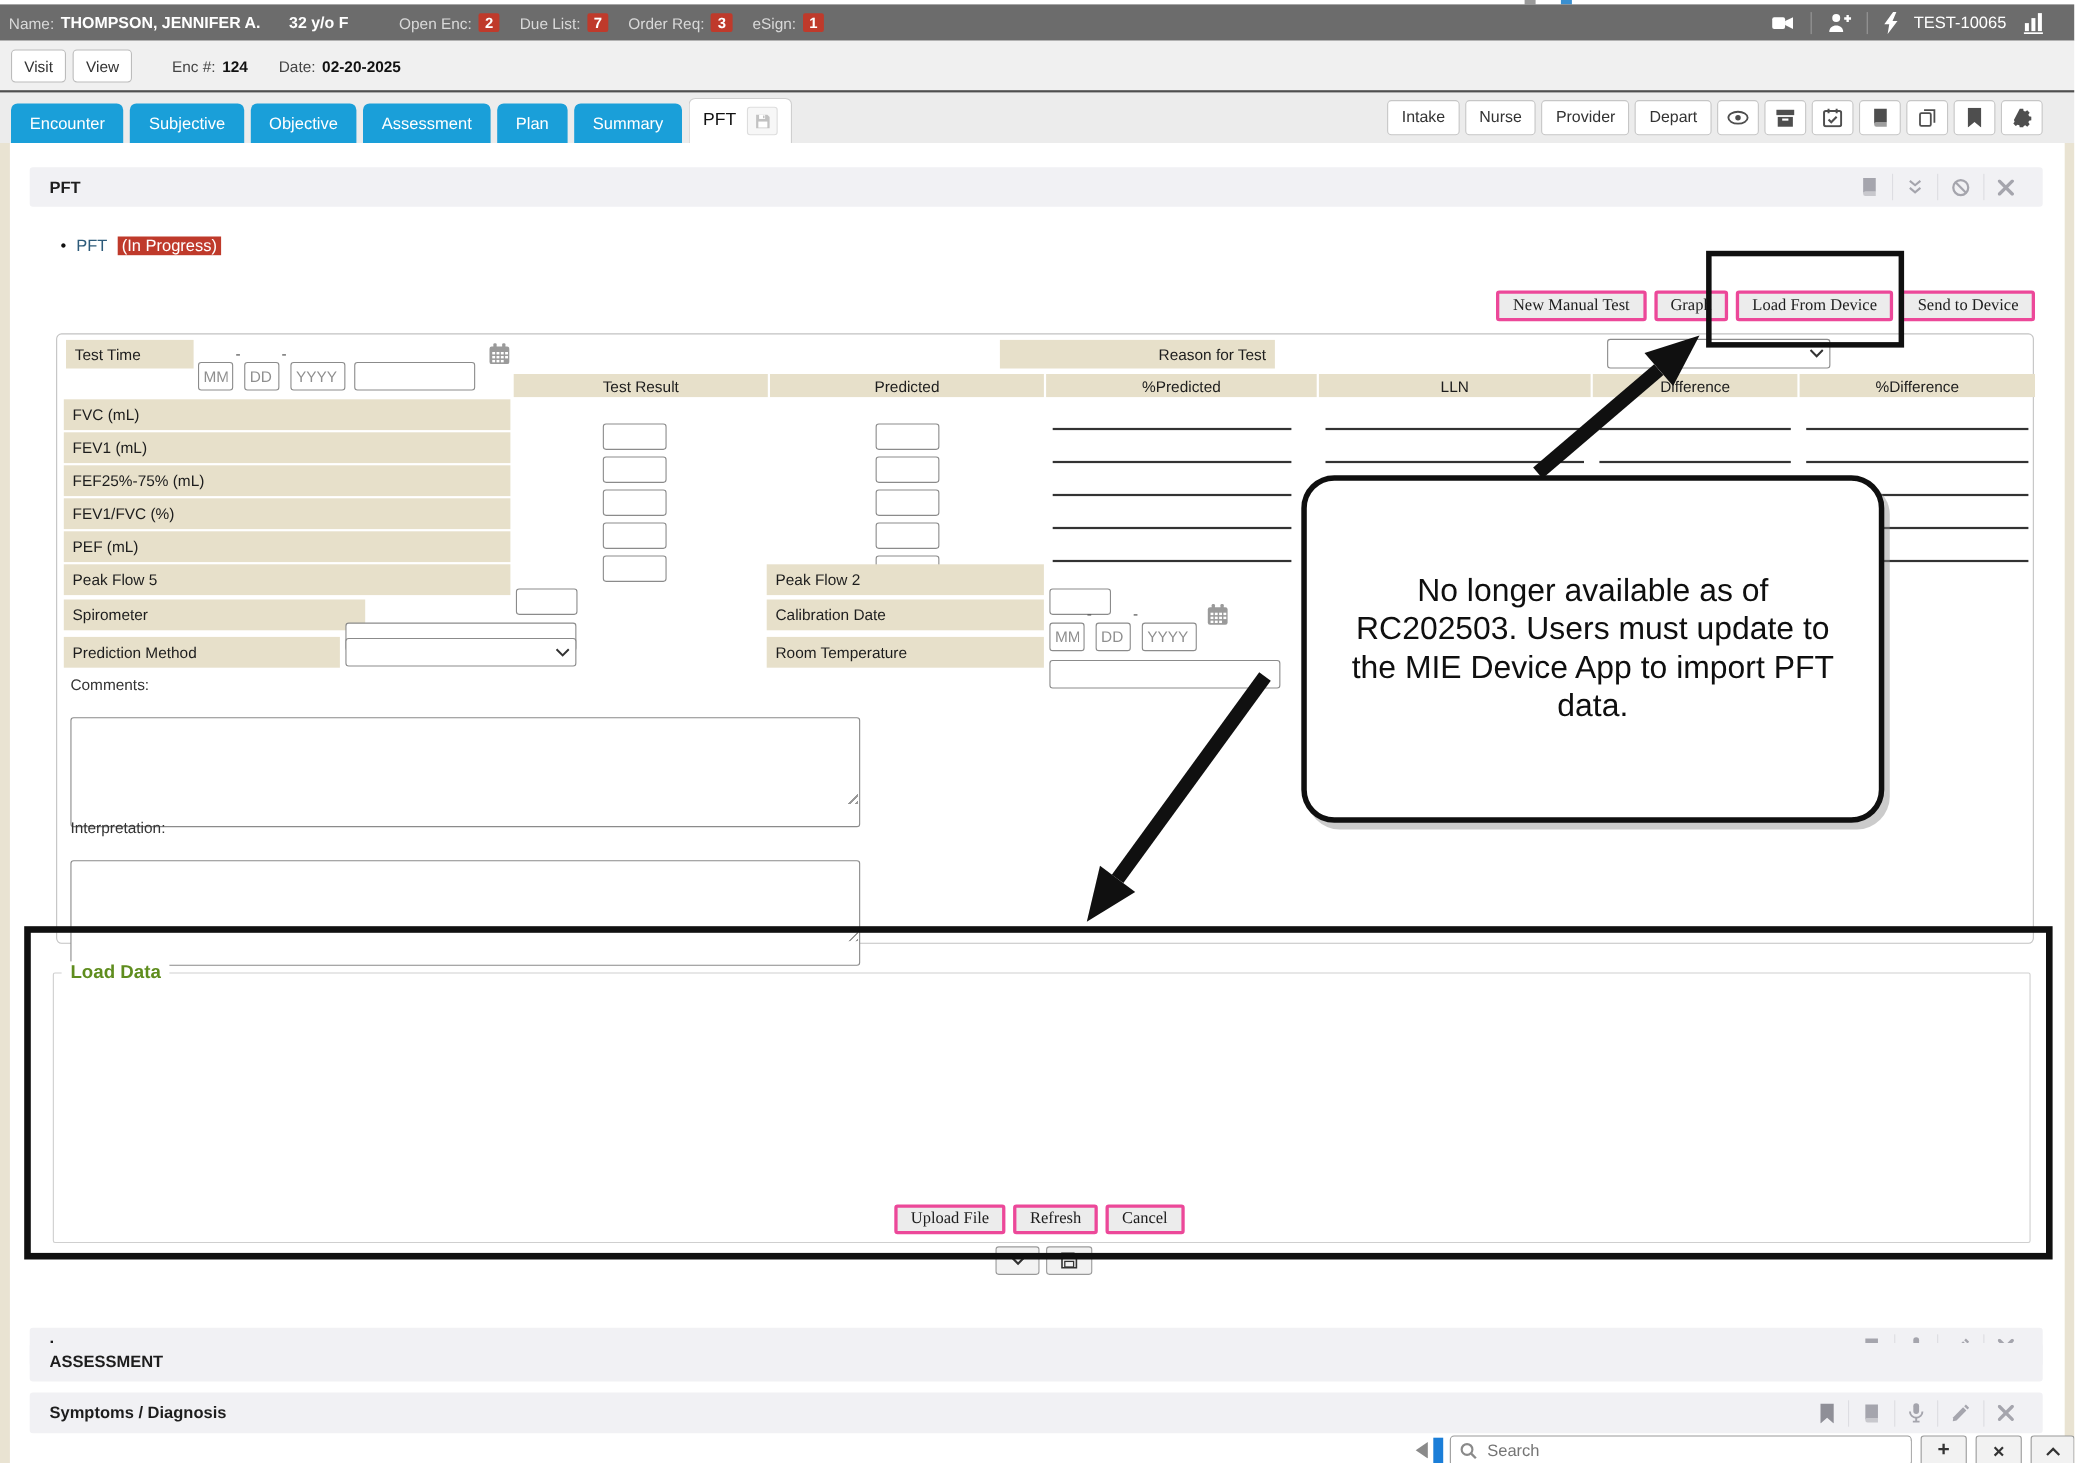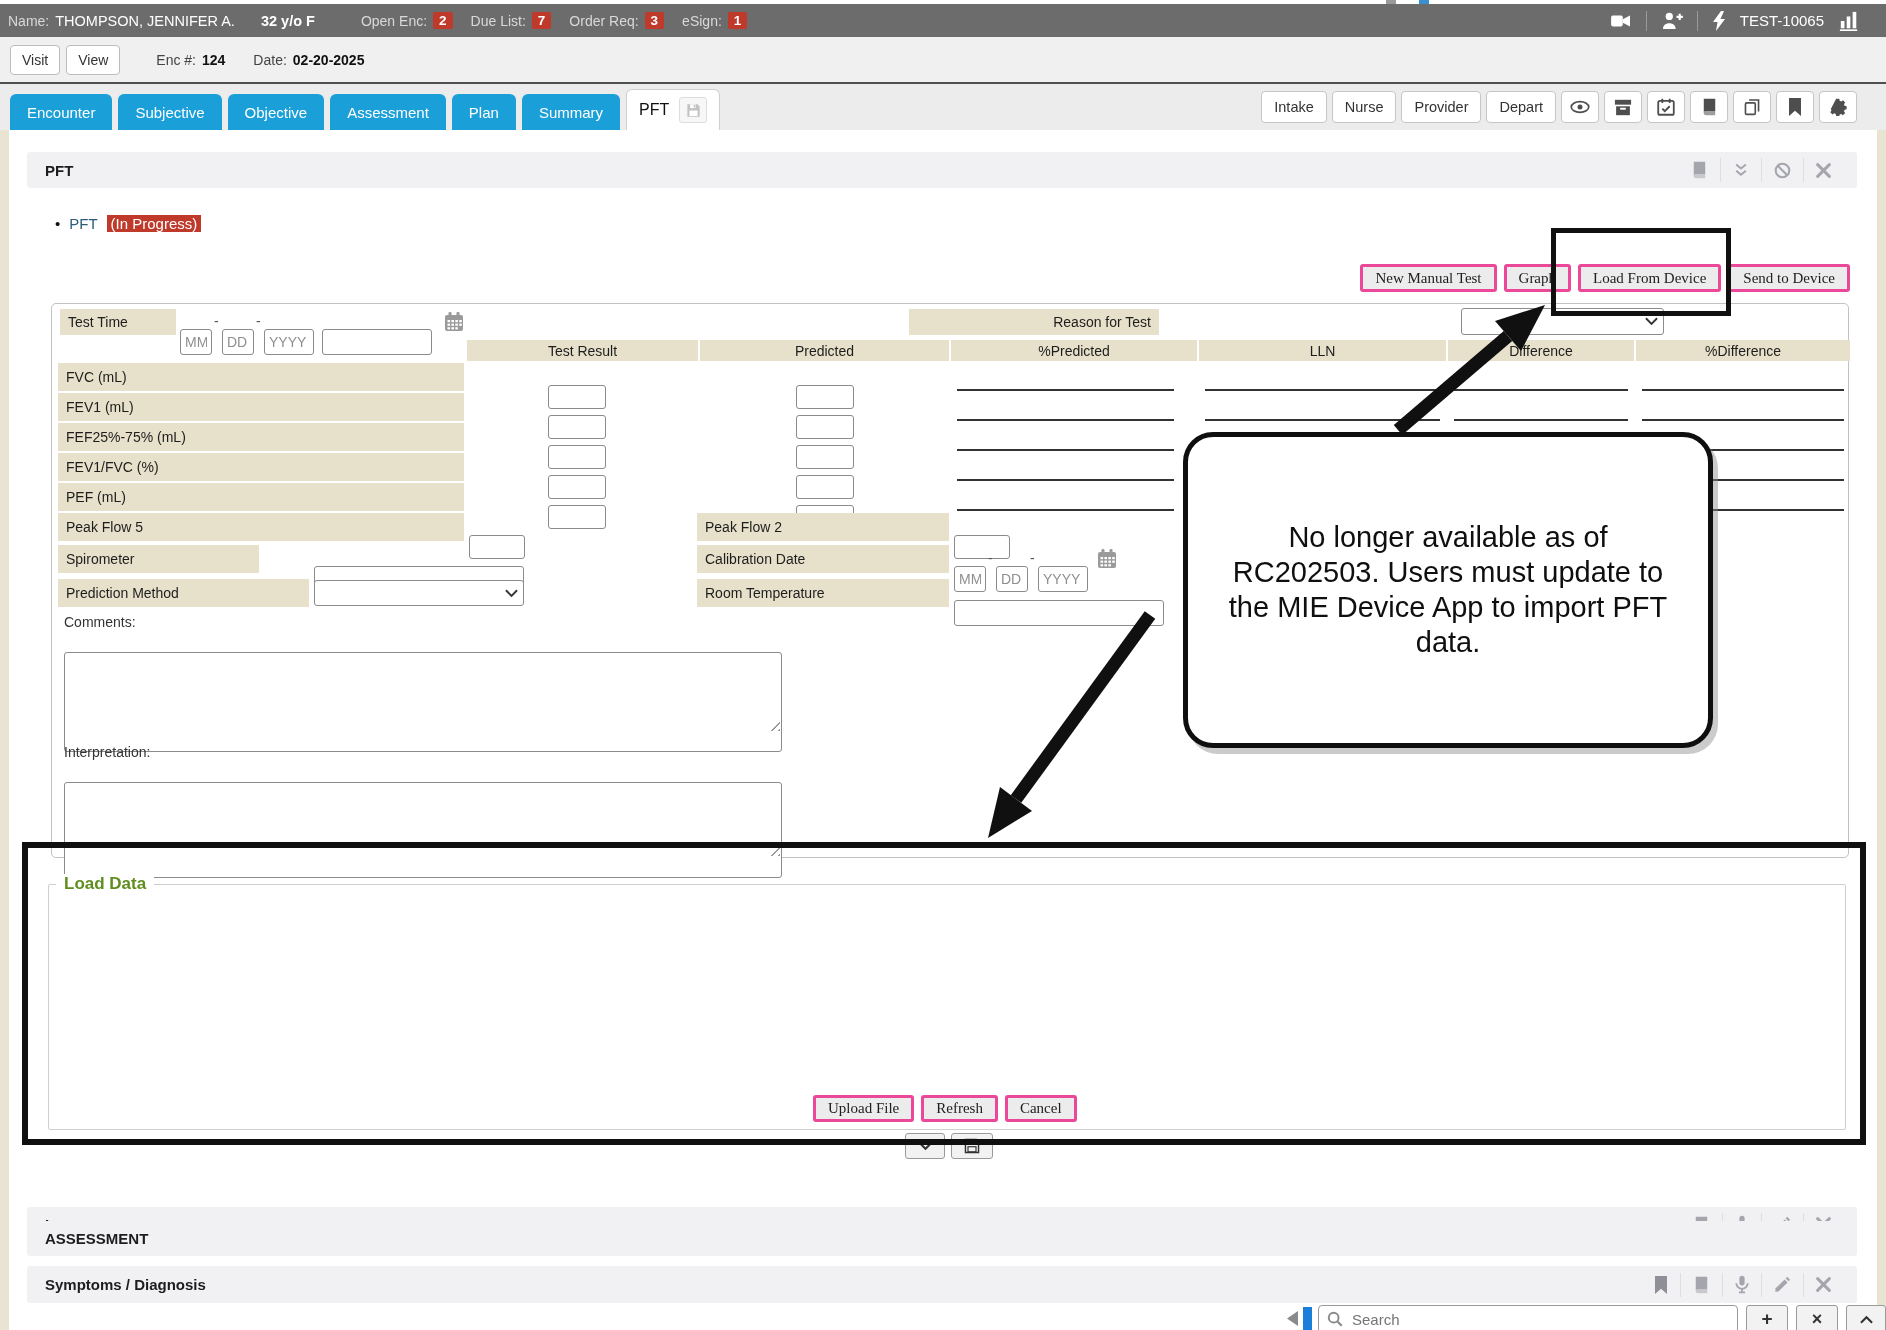--- a/index.html
+++ b/index.html
@@ -3,21 +3,21 @@
 <meta charset="utf-8">
 <style>
   html,body{margin:0;padding:0;background:#fff;}
   body{font-family:"Liberation Sans",sans-serif;color:#222;}
   #page{position:relative;width:1886px;height:1330px;overflow:hidden;background:#fff;}
   .abs{position:absolute;box-sizing:border-box;}
   
   .browser-strip{left:0;top:0;width:1886px;height:4px;background:#fff;}
   .topbar{left:0;top:4px;width:1886px;height:33px;background:#6c6c6c;display:flex;align-items:center;padding:0 26px 0 8px;box-sizing:border-box;}
   .topbar .lbl{color:#d9d9d9;font-size:14px;margin-right:6px;}
-  .topbar .val{color:#fff;font-weight:normal;font-size:14.5px;}
+  .topbar .val{color:#fff;font-weight:bold;font-size:14.5px;}
   .badge{background:#bf3a2b;color:#fff;font-weight:bold;font-size:13.5px;padding:1px 6px;border-radius:2px;margin-right:18px;}
   .topbar .grp{display:flex;align-items:center;}
   .tb-right{margin-left:auto;display:flex;align-items:center;gap:14px;}
   .tb-sep{width:1px;height:20px;background:#9a9a9a;}
   .icon{display:inline-block;line-height:0;}
   
   .encbar{left:0;top:37px;width:1886px;height:45px;background:#f0f0f0;display:flex;align-items:center;padding-left:10px;box-sizing:border-box;font-size:14px;color:#333;}
   .wbtn{background:#fff;border:1px solid #bcbcbc;border-radius:4px;height:28px;display:flex;align-items:center;justify-content:center;padding:0 11px;font-size:14px;color:#333;}
   
   .tabbar{left:0;top:82px;width:1886px;height:48px;background:#ececec;border-top:2px solid #4f4f4f;}
@@ -325,21 +325,21 @@
     <div class="uline" style="left:905px;top:205px;width:217px;"></div>
     <div class="uline" style="left:1153px;top:205px;width:235px;"></div>
     <div class="uline" style="left:1402px;top:205px;width:174px;"></div>
     <div class="uline" style="left:1590px;top:205px;width:202px;"></div>
 
     <div class="abs beige cellL" style="left:6px;top:209px;width:406px;height:28px;">Peak Flow 5</div>
     <input class="abs inp" style="left: 417px; top: 211px; width: 56px; height: 24px;">
     <div class="abs beige cellL" style="left:645px;top:209px;width:252px;height:28px;">Peak Flow 2</div>
     <input class="abs inp" style="left: 902px; top: 211px; width: 56px; height: 24px;">
 
-    <div class="abs beige cellL" style="left:6px;top:241px;width:201px;height:28px;">Spirometer</div>
+    <div class="abs beige cellL" style="left:6px;top:241px;width:274px;height:28px;">Spirometer</div>
     <input class="abs inp" style="left: 262px; top: 242px; width: 210px; height: 26px;">
     <div class="abs beige cellL" style="left:645px;top:241px;width:252px;height:28px;">Calibration Date</div>
     <input class="abs inp" style="left: 902px; top: 242px; width: 32px; height: 26px;" placeholder="MM">
     <span class="dash" style="left:936px;top:246px;">-</span>
     <input class="abs inp" style="left: 944px; top: 242px; width: 32px; height: 26px;" placeholder="DD">
     <span class="dash" style="left:978px;top:246px;">-</span>
     <input class="abs inp" style="left: 986px; top: 242px; width: 50px; height: 26px;" placeholder="YYYY">
     <span class="abs icon" style="left:1045px;top:244px;">
       <svg width="20" height="21" viewBox="0 0 20 21" fill="#9a9a9a">
           <rect x="1" y="4" width="18" height="16" rx="2"></rect>

